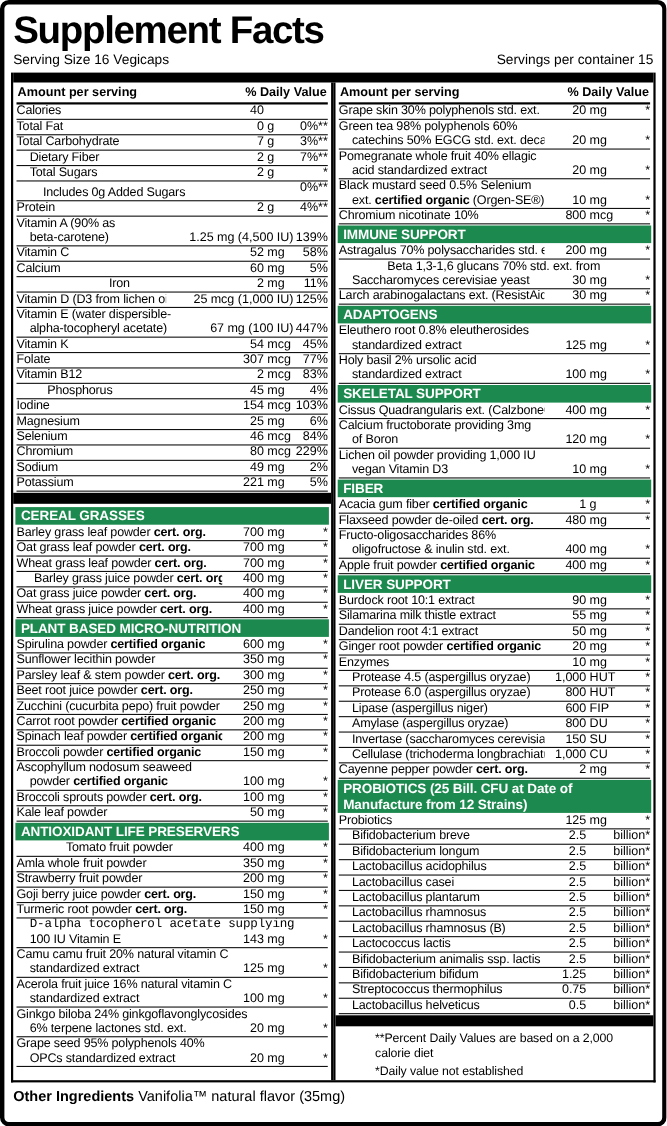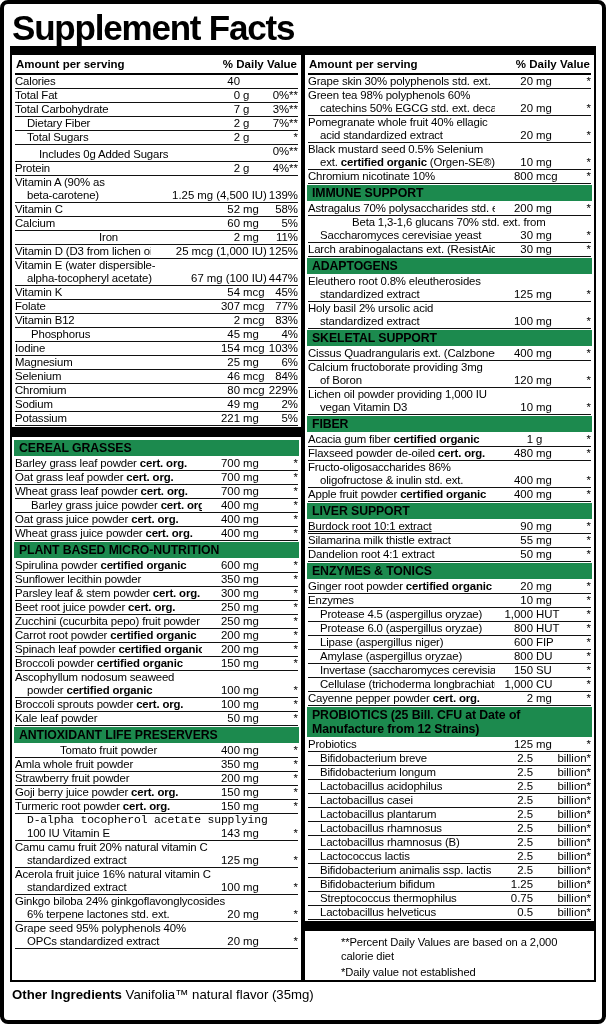--- a/index.html
+++ b/index.html
@@ -38,36 +38,40 @@
   }
   .line.noamt{ grid-template-columns:minmax(0,1fr); }
   .nm{ white-space:nowrap; overflow:hidden; letter-spacing:-0.15px; }
   .bseg{ font-weight:bold; }
   .a{ text-align:right; white-space:nowrap; }
   .rt{ display:flex; min-width:58px; white-space:nowrap; }
   .rt .u{ margin-left:3px; text-align:left; }
   .rt .d{ margin-left:auto; text-align:right; padding-left:2px; }
   .rt.end{ justify-content:flex-end; }
   .section{
-    background:var(--green); color:#000000; font-weight:bold;
+    background:var(--green); color:#ffffff; font-weight:bold;
     font-size:12.3px; line-height:14px; padding:1px 5px; margin:1px -1px;
     letter-spacing:-0.1px;
   }
   .bar{ height:10px; background:#000; margin:1px -3px 3px -3px; }
   .footnote{ font-size:11.2px; line-height:14px; padding:1px 2px; letter-spacing:-0.1px;margin-left:31px; }
   .other{
     font-size:13.2px; line-height:17px; padding:4px 2px 0 2px;
   }
   .other .lbl{ font-weight:bold; }
 </style>
 </head>
 <body>
 
 <div class="wrap">
   <div class="title">Supplement Facts</div>
+  <div class="serving-row">
+    <span>Serving Size 16 Vegicaps</span>
+    <span>Servings per container 15</span>
+  </div>
   <div class="tablewrap">
     <div class="topbar"></div>
     <div class="cols">
       <div class="col col0">
         <div class="colhead">
           <span>Amount per serving</span>
           <span>% Daily Value</span>
         </div>
         <div class="col-body">
             <div class="row">
@@ -230,21 +234,21 @@
                 <span class="nm" style="padding-left: 0px;"><span class="seg">Vitamin B12</span></span>
                 <span class="a">2</span>
                 <span class="rt">
                   <span class="u">mcg</span>
                   <span class="d">83%</span>
                 </span>
               </div>
             </div>
             <div class="row">
               <div class="line">
-                <span class="nm" style="padding-left: 16px;"><span class="seg">Phosphorus</span></span>
+                <span class="nm" style="padding-left: 16px; margin-left: 12px;"><span class="seg">Phosphorus</span></span>
                 <span class="a">45</span>
                 <span class="rt">
                   <span class="u">mg</span>
                   <span class="d">4%</span>
                 </span>
               </div>
             </div>
             <div class="row">
               <div class="line">
                 <span class="nm" style="padding-left: 0px;"><span class="seg">Iodine</span></span>
@@ -802,21 +806,21 @@
                 <span class="a">400</span>
                 <span class="rt">
                   <span class="u">mg</span>
                   <span class="d">*</span>
                 </span>
               </div>
             </div>
             <div class="section"><span>LIVER SUPPORT</span></div>
             <div class="row">
               <div class="line">
-                <span class="nm" style="padding-left: 0px; text-decoration: underline;"><span class="seg">Burdock root 10:1 extract</span></span>
+                <span class="nm" style="padding-left: 0px;"><span class="seg">Burdock root 10:1 extract</span></span>
                 <span class="a">90</span>
                 <span class="rt">
                   <span class="u">mg</span>
                   <span class="d">*</span>
                 </span>
               </div>
             </div>
             <div class="row">
               <div class="line">
                 <span class="nm" style="padding-left: 0px;"><span class="seg">Silamarina milk thistle extract</span></span>
@@ -830,21 +834,20 @@
             <div class="row">
               <div class="line">
                 <span class="nm" style="padding-left: 0px;"><span class="seg">Dandelion root 4:1 extract</span></span>
                 <span class="a">50</span>
                 <span class="rt">
                   <span class="u">mg</span>
                   <span class="d">*</span>
                 </span>
               </div>
             </div>
-            <div class="section"><span>ENZYMES &amp; TONICS</span></div>
             <div class="row">
               <div class="line">
                 <span class="nm" style="padding-left: 0px;"><span class="seg">Ginger root powder </span><span class="bseg">certified organic</span></span>
                 <span class="a">20</span>
                 <span class="rt">
                   <span class="u">mg</span>
                   <span class="d">*</span>
                 </span>
               </div>
             </div>

